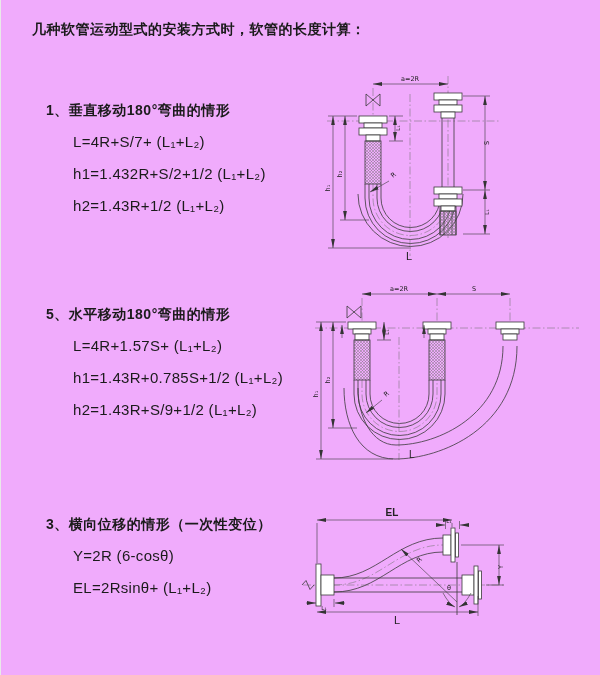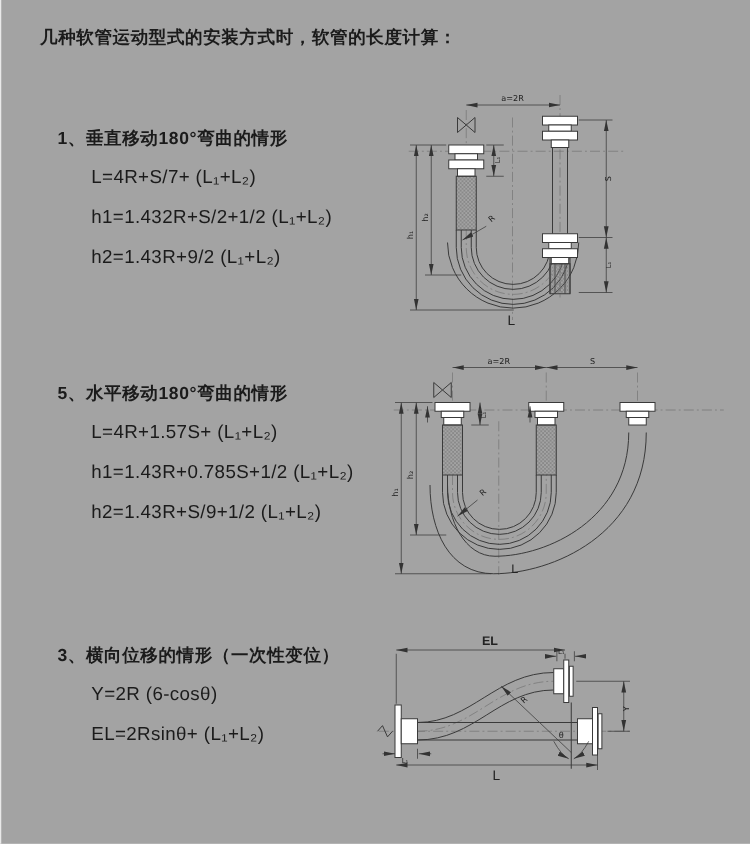--- a/index.html
+++ b/index.html
@@ -1,18 +1,18 @@
 <!DOCTYPE html>
 <html><head>
 <meta charset="utf-8">
 <style>
   html,body{margin:0;padding:0;}
   body{width:600px;height:675px;background:#fdfdfd;position:relative;
        font-family:"Liberation Sans","DejaVu Sans",sans-serif;color:#1b1b1b;overflow:hidden;}
-  .page{position:absolute;inset:0;background:#a3a3a3;border-left:1px solid #e9e9e9;}
+  .page{position:absolute;inset:0;background:#f0abfc;border-left:1px solid #e9e9e9;}
   .title{position:absolute;left:31px;top:21px;font-size:14px;font-weight:bold;letter-spacing:.5px;}
   .sec{position:absolute;left:45px;}
   #sec1{top:101px}#sec2{top:305px}#sec3{top:515px}
   .heading{font-size:14px;font-weight:bold;letter-spacing:.5px;line-height:19px;margin:0 12px 12px 0;}
   .formula{font-size:15px;line-height:19px;letter-spacing:.3px;margin:0 0 13px 27px;}
   svg{position:absolute;}
   #d1{left:312px;top:70px}#d2{left:306px;top:282px}#d3{left:296px;top:500px}
   .thin{fill:none;stroke:#3a3a3a;stroke-width:.8}
   .shape{fill:#ffffff;stroke:#3a3a3a;stroke-width:.8}
   .dim{fill:none;stroke:#3a3a3a;stroke-width:.6}
@@ -26,21 +26,21 @@
 <body>
 
 <div class="page">
 
   <div class="title">几种软管运动型式的安装方式时，软管的长度计算：</div>
 
   <div class="sec" id="sec1">
     <div class="heading">1、垂直移动180°弯曲的情形</div>
     <div class="formula">L=4R+S/7+ (L₁+L₂)</div>
     <div class="formula">h1=1.432R+S/2+1/2 (L₁+L₂)</div>
-    <div class="formula">h2=1.43R+9/2 (L₁+L₂)</div>
+    <div class="formula">h2=1.43R+1/2 (L₁+L₂)</div>
   </div>
 
   <div class="sec" id="sec2">
     <div class="heading">5、水平移动180°弯曲的情形</div>
     <div class="formula">L=4R+1.57S+ (L₁+L₂)</div>
     <div class="formula">h1=1.43R+0.785S+1/2 (L₁+L₂)</div>
     <div class="formula">h2=1.43R+S/9+1/2 (L₁+L₂)</div>
   </div>
 
   <div class="sec" id="sec3">

